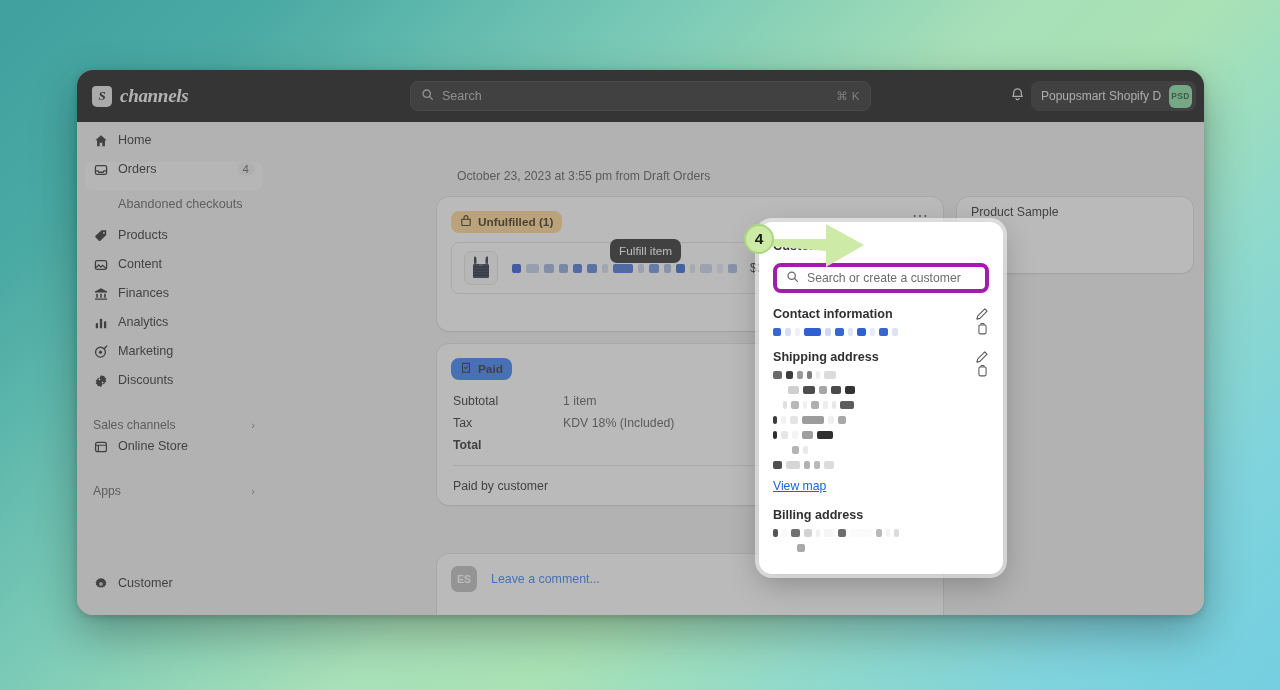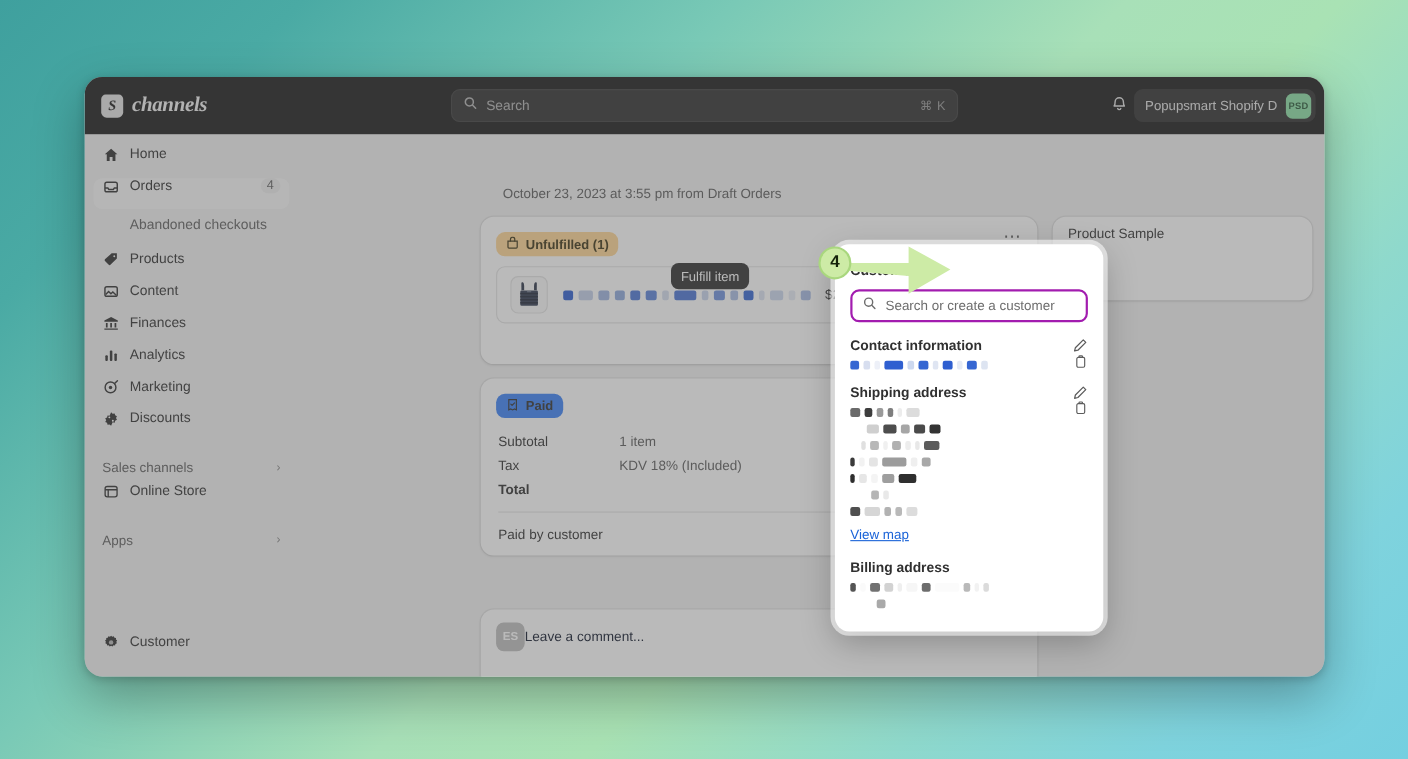--- a/index.html
+++ b/index.html
@@ -227,21 +227,21 @@
   .sumrow.total { font-weight: 700; }
   .hr { height: 1px; background: #e3e3e3; margin: 9px 16px; }
   #commentcard { left: 166px; top: 432px; width: 506px; height: 90px; }
   #commentrow { display: flex; align-items: center; padding: 12px 14px 0 14px; }
   .avsq {
     width: 26px; height: 26px; border-radius: 7px;
     background: #bdbdbd; color: #fff;
     font-size: 10.5px; font-weight: 600;
     display: flex; align-items: center; justify-content: center;
   }
-  #commentph { color: #0f172a; font-size: 12.4px; }
+  #commentph { margin-left: 14px; color: #3b82f6; font-size: 12.4px; }
   #commenttools {
     position: absolute; left: 0; bottom: 0;
     width: 506px; height: 34px;
     display: flex; align-items: center;
     padding: 0 14px; gap: 15px;
     color: #616161; font-size: 13px;
   }
 
   
   #notescard { left: 686px; top: 75px; width: 236px; height: 76px; }
@@ -271,21 +271,21 @@
   }
   #customercard .inner { padding: 16px 14px 0 14px; }
   .sectionhead {
     display: flex; align-items: center;
     margin-top: 14px;
   }
   .sectionhead .t { flex: 1; font-size: 12.6px; font-weight: 700; color: #303030; }
   #custsearch {
     margin-top: 10px;
     height: 30px;
-    border: 2px solid #a21caf; border-radius: 8px;
+    border: 4px solid #a21caf; border-radius: 8px;
     display: flex; align-items: center; gap: 8px;
     padding: 0 9px;
     cursor: text;
   }
   #custsearch .ph { color: #6d6d6d; font-size: 12.2px; }
   .redline { display: flex; align-items: center; gap: 4px; margin-top: 7px; }
   .maplink {
     display: inline-block; margin-top: 10px;
     color: #1a63d8; font-size: 12.2px;
     text-decoration: underline; cursor: pointer;

